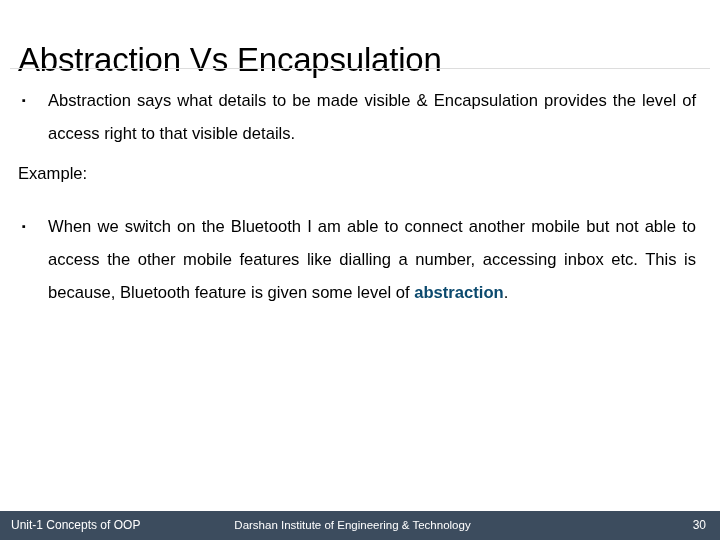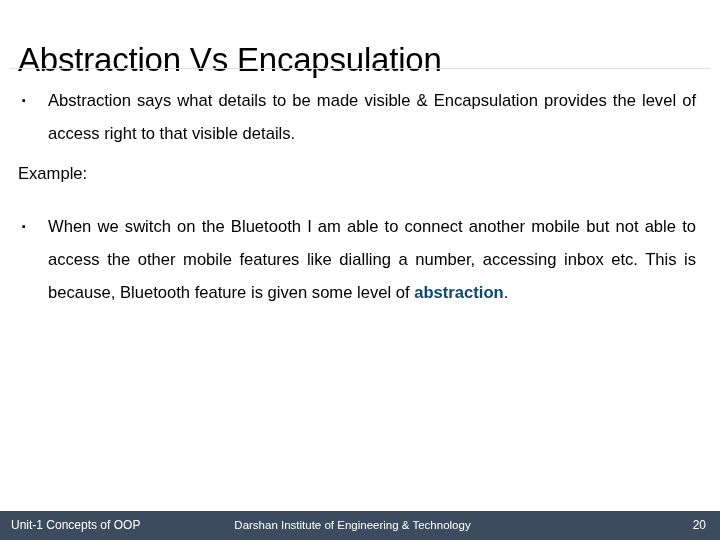--- a/index.html
+++ b/index.html
@@ -152,16 +152,16 @@
     <div class="bullet-item">
       <span class="marker">▪</span>
       <span class="btext"><span>When we switch on the Bluetooth I am able to connect another mobile but not able to access the other mobile features like dialling a number, accessing inbox etc. This is because, Bluetooth feature is given some level of </span><span class="accent">abstraction</span><span>.</span></span>
     </div>
 
   </div>
 
   <div class="footer">
     <div class="footer-left">Unit-1 Concepts of OOP</div>
     <div class="footer-center">Darshan Institute of Engineering &amp; Technology</div>
-    <div class="footer-right">20</div>
+    <div class="footer-right">30</div>
   </div>
 
 </div>
 
 </body></html>

